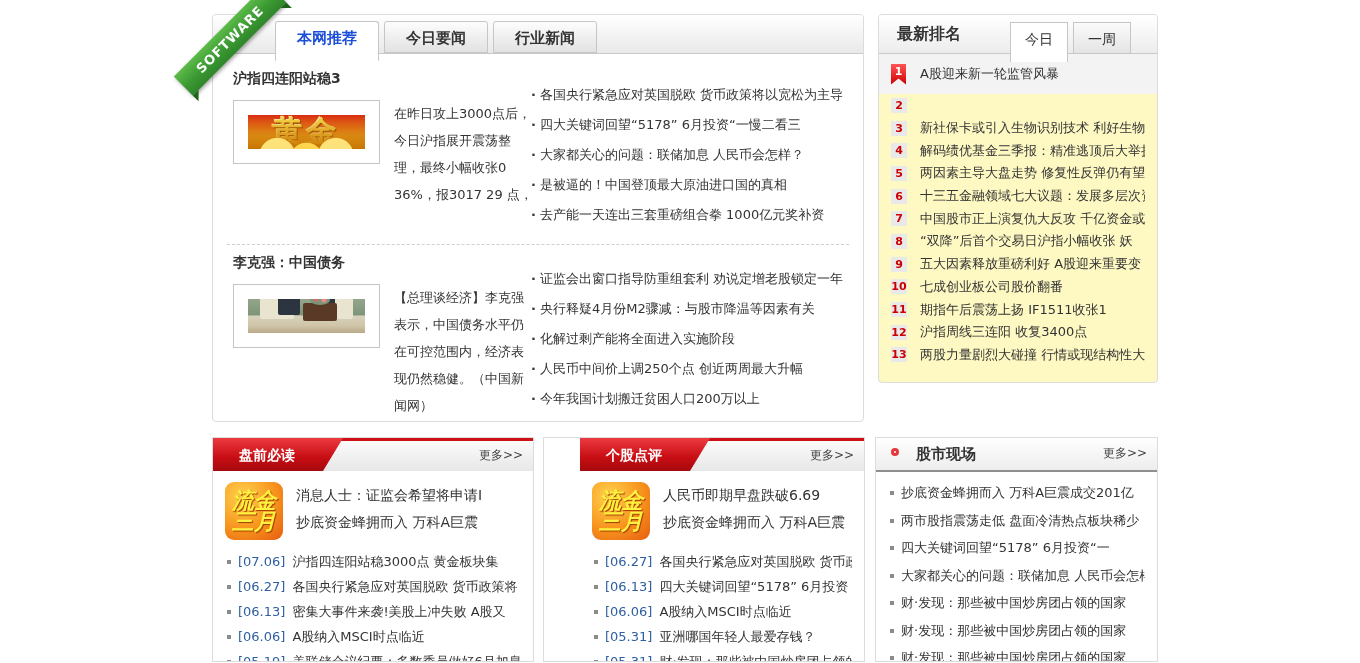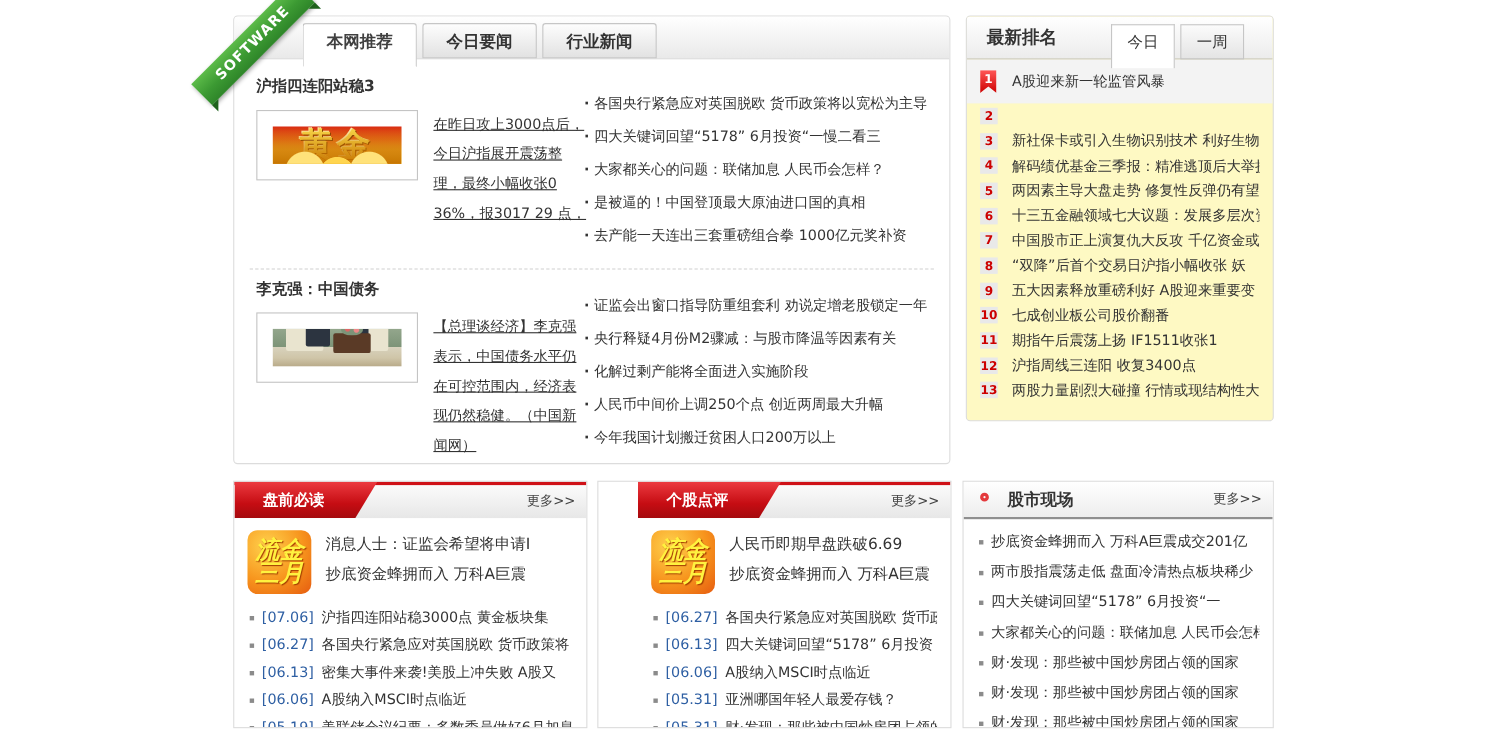--- a/index.html
+++ b/index.html
@@ -4,29 +4,29 @@
 <style>
   * { margin:0; padding:0; box-sizing:border-box; }
   html,body { width:1360px; height:663px; background:#fff; font-family:"DejaVu Sans","Liberation Sans",sans-serif; color:#333; overflow:hidden; }
   .abs { position:absolute; }
 
   
   .main-box { position:absolute; left:212px; top:14px; width:652px; height:408px; background:#fff; border:1px solid #dcdcdc; border-radius:4px; }
   .tabbar { position:relative; height:39px; background:linear-gradient(#ffffff,#e9e9e9); border-bottom:1px solid #c9c9c9; border-radius:4px 4px 0 0; }
   .tabs { position:absolute; left:62px; top:6px; display:flex; gap:5px; }
   .tab { height:32px; line-height:32px; padding:0 21px; font-size:15px; font-weight:bold; color:#333; background:linear-gradient(#fdfdfd,#e2e2e2); border:1px solid #c6c6c6; border-radius:3px 3px 0 0; position:relative; z-index:1; cursor:pointer; }
-  .tab.active { height:40px; background:#fff; color:#404040; z-index:3; border-bottom:1px solid #fff; }
+  .tab.active { height:40px; background:#fff; color:#1d4ed8; z-index:3; border-bottom:1px solid #fff; }
 
   .content { position:relative; height:366px; }
   .articles { position:absolute; left:20px; width:308px; }
   .art1 { top:16px; } .art2 { top:200px; }
   .article-title { font-size:14px; font-weight:bold; color:#333; margin-bottom:12px; }
   .article-row { display:flex; }
   .article-img { width:147px; height:64px; border:1px solid #c4c4c4; background:#fff; padding:14px; flex:none; }
-  .article-text { margin-left:14px; width:142px; font-size:13px; color:#333; line-height:27px;text-decoration:underline; }
+  .article-text { margin-left:14px; width:142px; font-size:13px; color:#333; line-height:27px; }
   .img-inner { width:100%; height:100%; position:relative; overflow:hidden; }
   .gold-bg { background:linear-gradient(180deg,#d92b12 0%,#e8641c 35%,#f2a82c 62%,#f6c93e 100%); display:flex; align-items:center; justify-content:center; }
   .gold-label { font-size:30px; font-weight:bold; color:#f9d94a; text-shadow:1px 1px 0 #7a3a00, -1px -1px 0 #fff3b0; letter-spacing:4px; }
   .gold-bg::after { content:""; position:absolute; left:0; right:0; bottom:0; height:34px;
       background:radial-gradient(circle at 25% 120%, #ffe27a 18%, transparent 19%),
                  radial-gradient(circle at 50% 130%, #ffd54f 22%, transparent 23%),
                  radial-gradient(circle at 75% 120%, #ffe27a 18%, transparent 19%),
                  linear-gradient(180deg,transparent,#c77400); }
   .meet-bg { background:linear-gradient(180deg,#93a68c 0%,#7d9478 48%,#d8d2bd 49%,#cfc5a8 78%,#b9ab8a 100%); }
   .meet-bg .chair1,.meet-bg .chair2 { position:absolute; bottom:14px; width:34px; height:30px; background:#e9e4cf; border-radius:4px 4px 2px 2px; }

